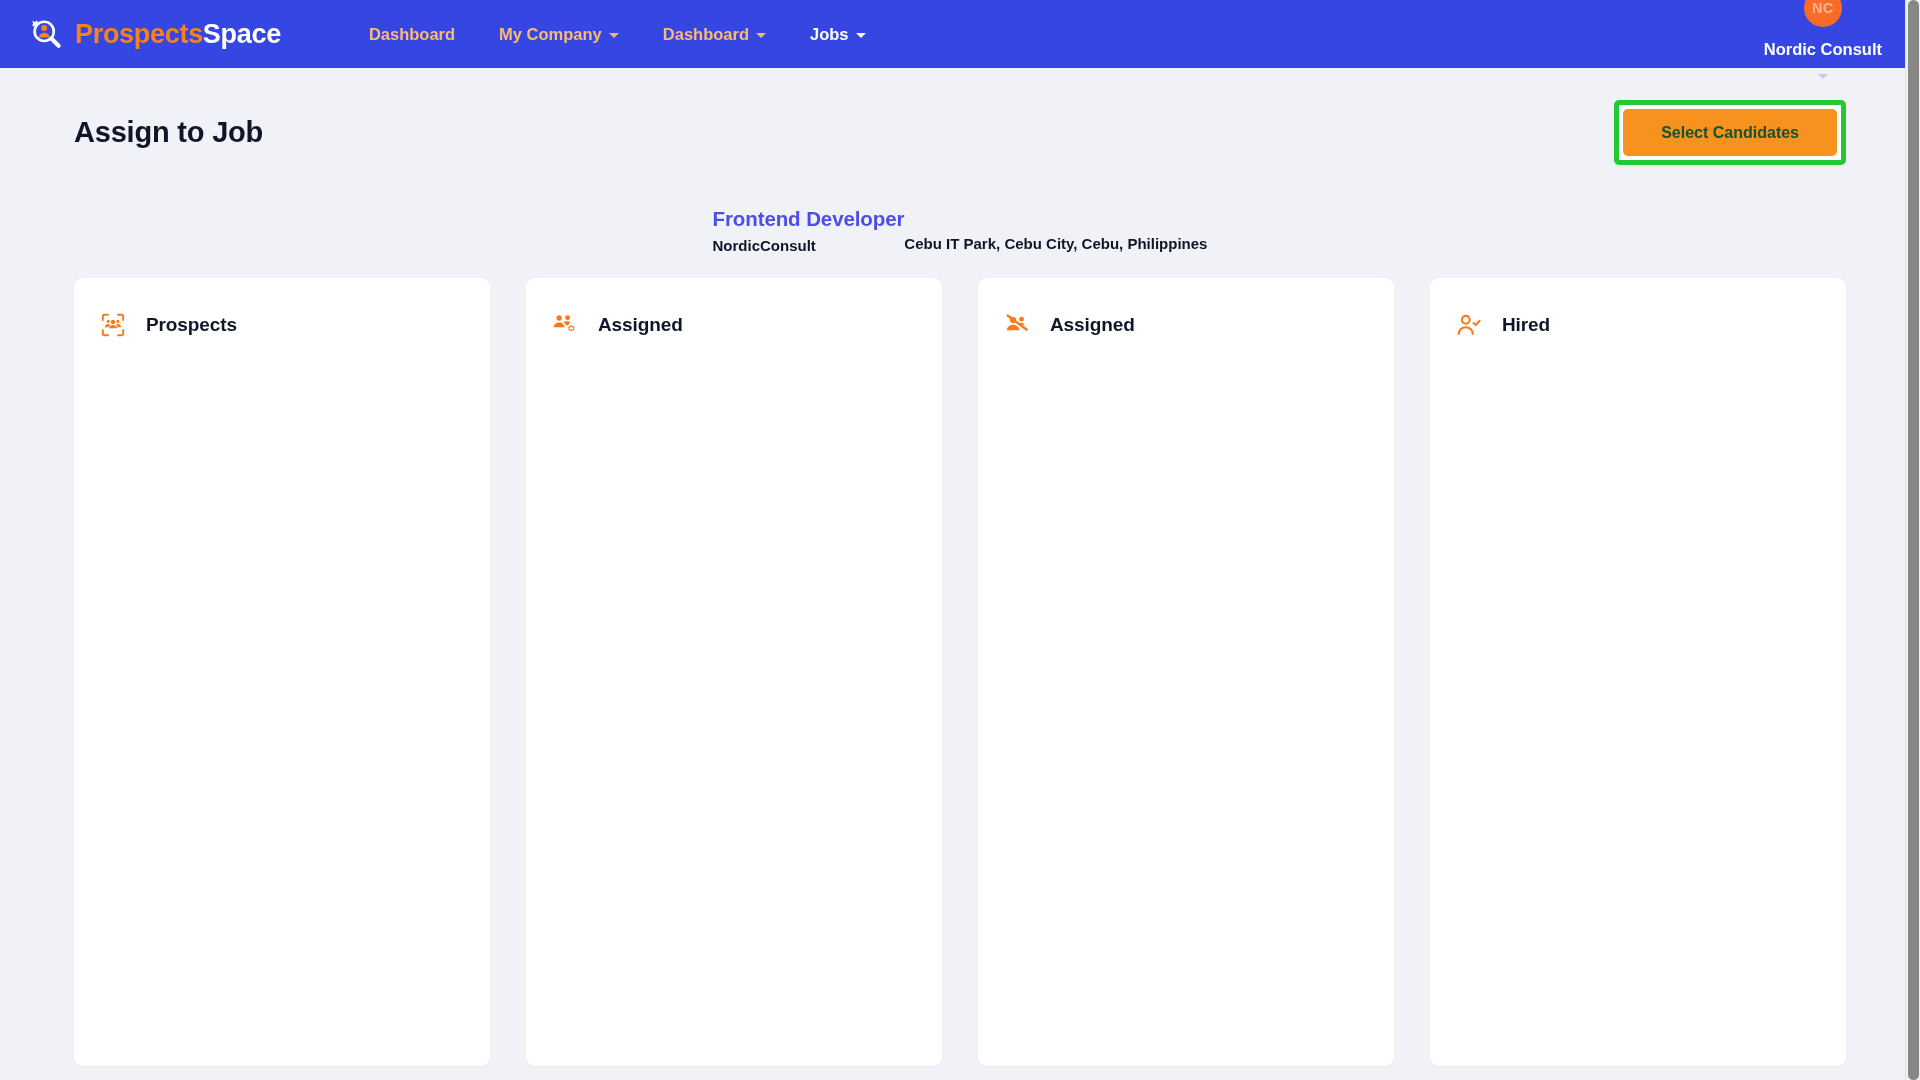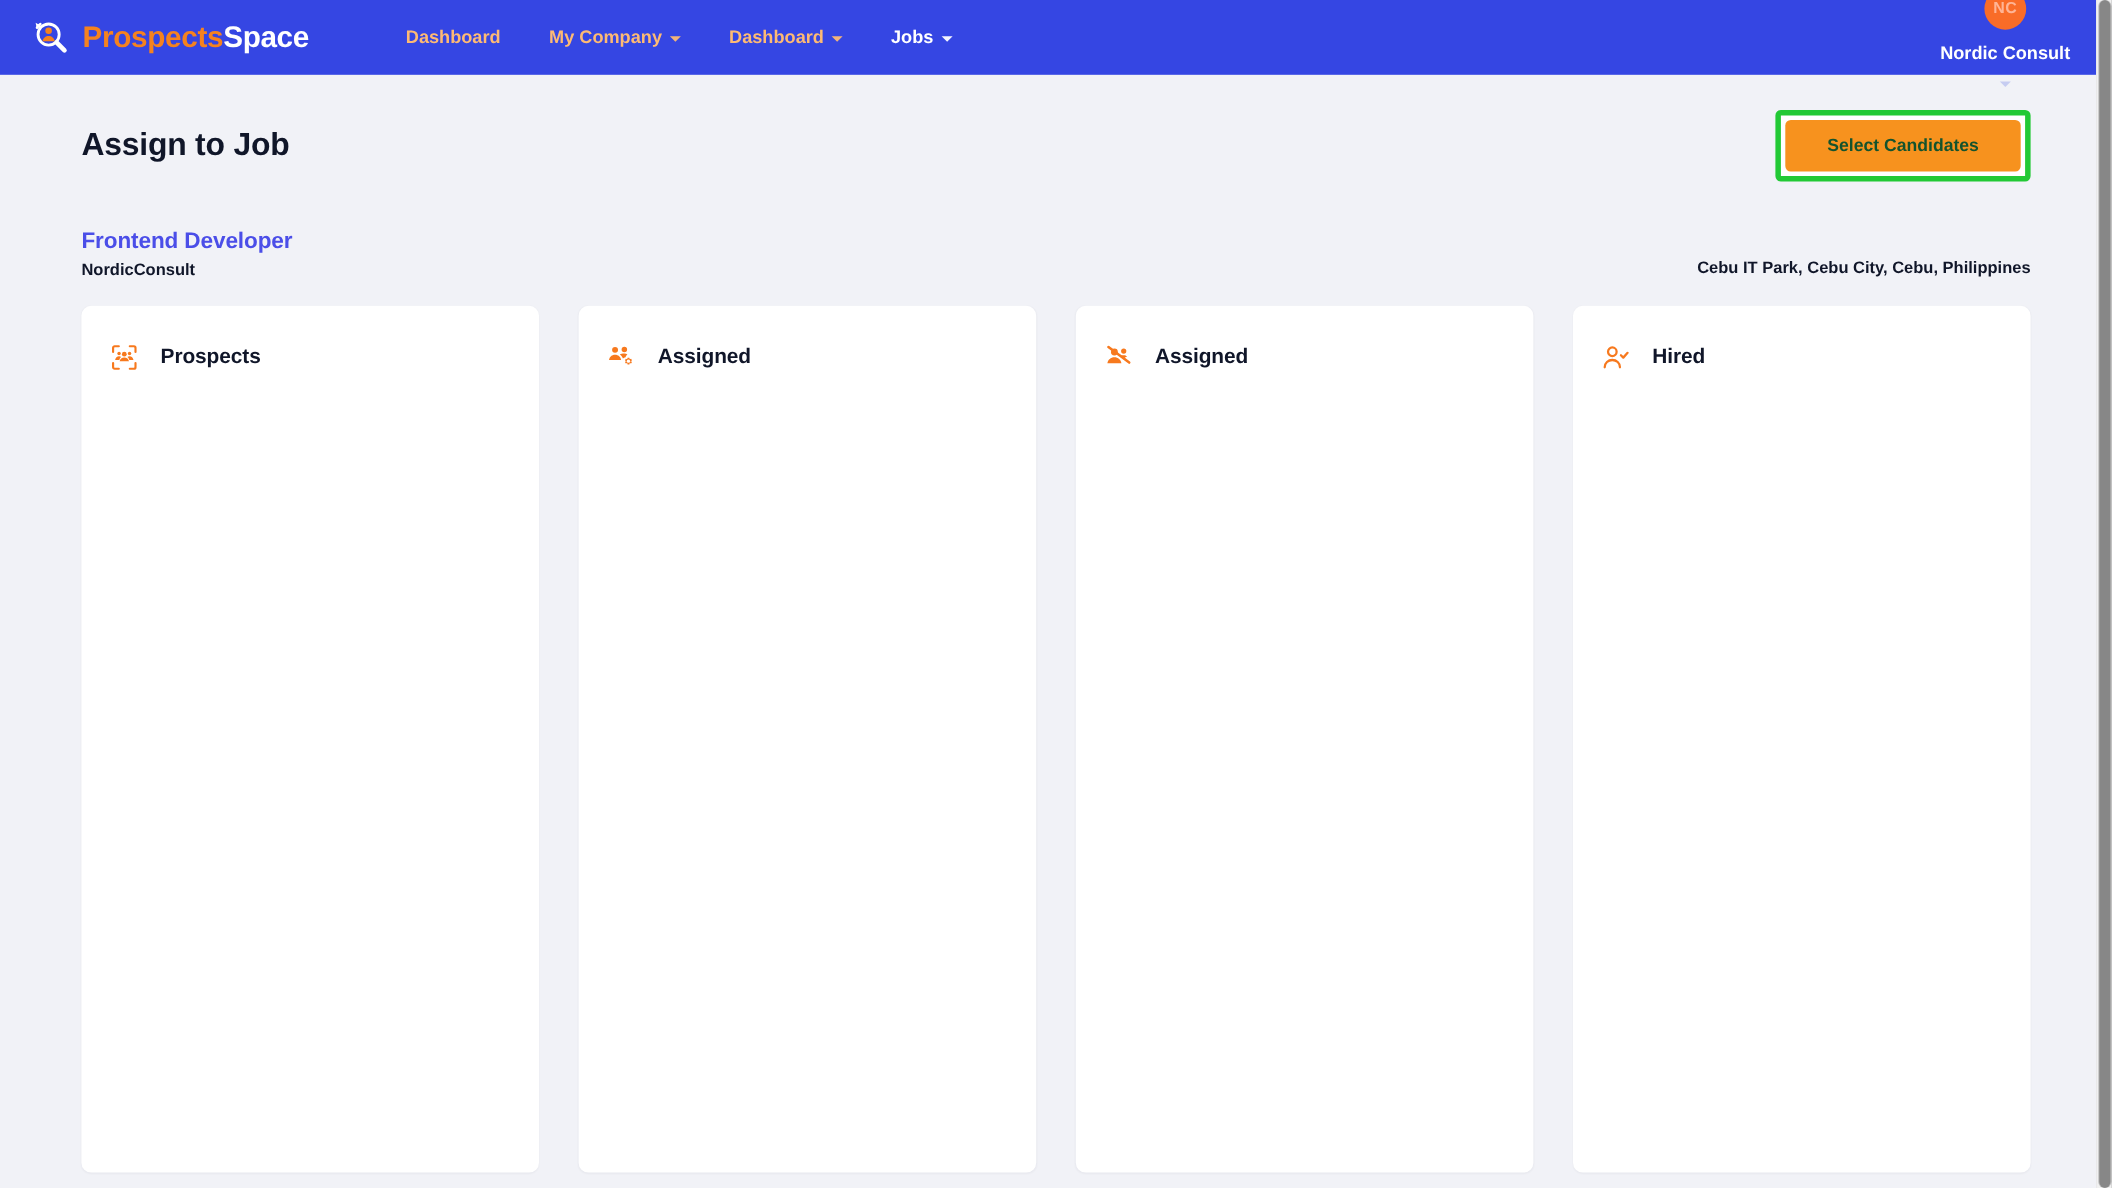--- a/index.html
+++ b/index.html
@@ -149,21 +149,21 @@
     font-weight: 700;
     padding: 14px 38px;
     cursor: pointer;
     line-height: 1.2;
     white-space: nowrap;
   }
 
   .job-row {
     display: flex;
     align-items: flex-end;
-    justify-content: space-between;
+    justify-content: center;
     margin-top: 26px;
   }
   .job-title {
     font-size: 20.5px;
     font-weight: 700;
     color: #4b4ee8;
     letter-spacing: -0.1px;
   }
   .job-company {
     font-size: 15px;

